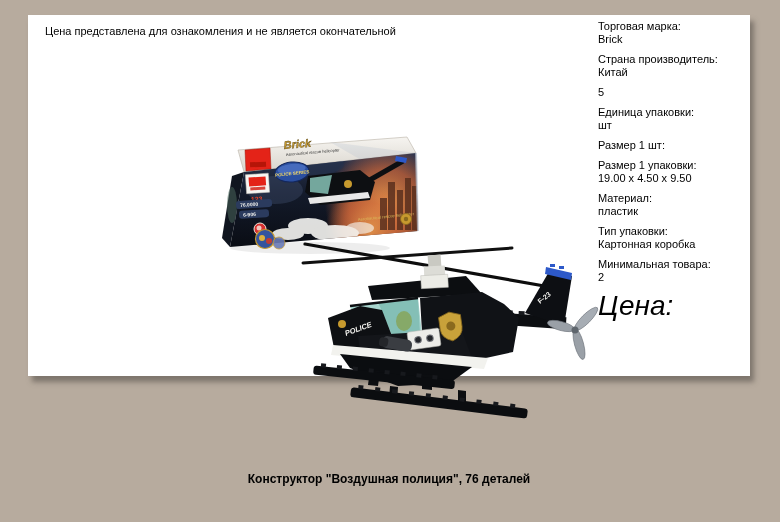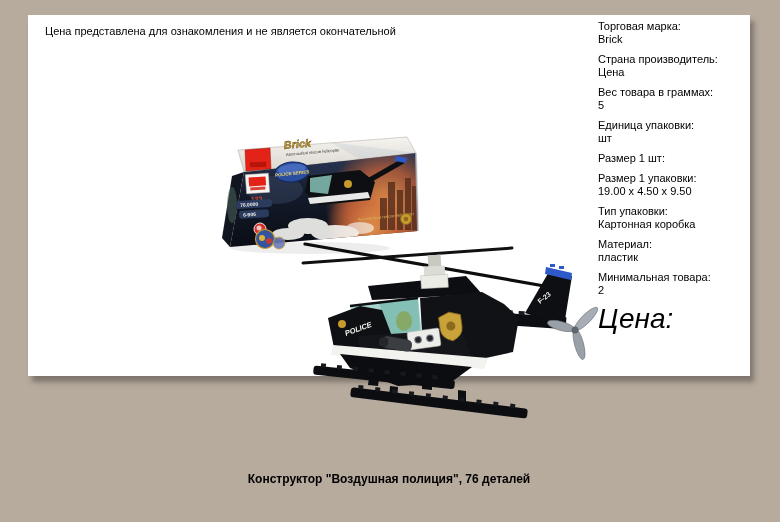--- a/index.html
+++ b/index.html
@@ -281,46 +281,45 @@
   </div>
 
   <div class="details">
 
     <div class="row">
       <div class="lbl">Торговая марка:</div>
       <div class="val">Brick</div>
     </div>
     <div class="row">
       <div class="lbl">Страна производитель:</div>
-      <div class="val">Цена</div>
-    </div>
-    <div class="row">
-      <div class="lbl">Вес товара в граммах:</div>
+      <div class="val">Китай</div>
+    </div>
+    <div class="row">
       <div class="val">5</div>
     </div>
     <div class="row">
       <div class="lbl">Единица упаковки:</div>
       <div class="val">шт</div>
     </div>
     <div class="row">
       <div class="lbl">Размер 1 шт:</div>
     </div>
     <div class="row">
       <div class="lbl">Размер 1 упаковки:</div>
       <div class="val">19.00 x 4.50 x 9.50</div>
     </div>
     <div class="row">
+      <div class="lbl">Материал:</div>
+      <div class="val">пластик</div>
+    </div>
+    <div class="row">
       <div class="lbl">Тип упаковки:</div>
       <div class="val">Картонная коробка</div>
     </div>
     <div class="row">
-      <div class="lbl">Материал:</div>
-      <div class="val">пластик</div>
-    </div>
-    <div class="row">
       <div class="lbl">Минимальная товара:</div>
       <div class="val">2</div>
     </div>
 
     <div class="price">
       <div>Цена:</div>
     </div>
   </div>
 
   <div class="caption">Конструктор "Воздушная полиция", 76 деталей</div>

